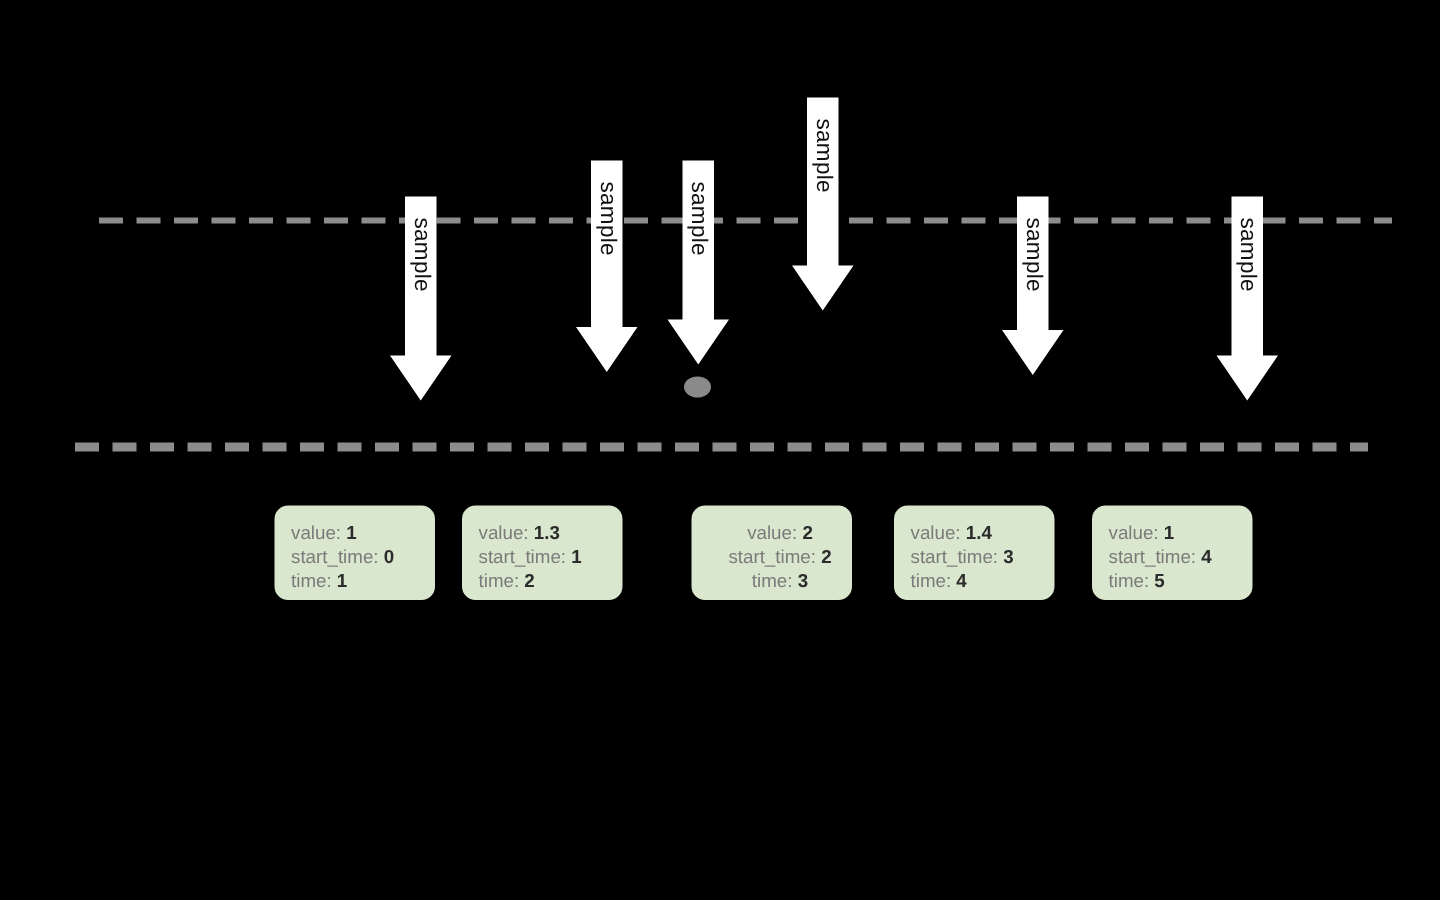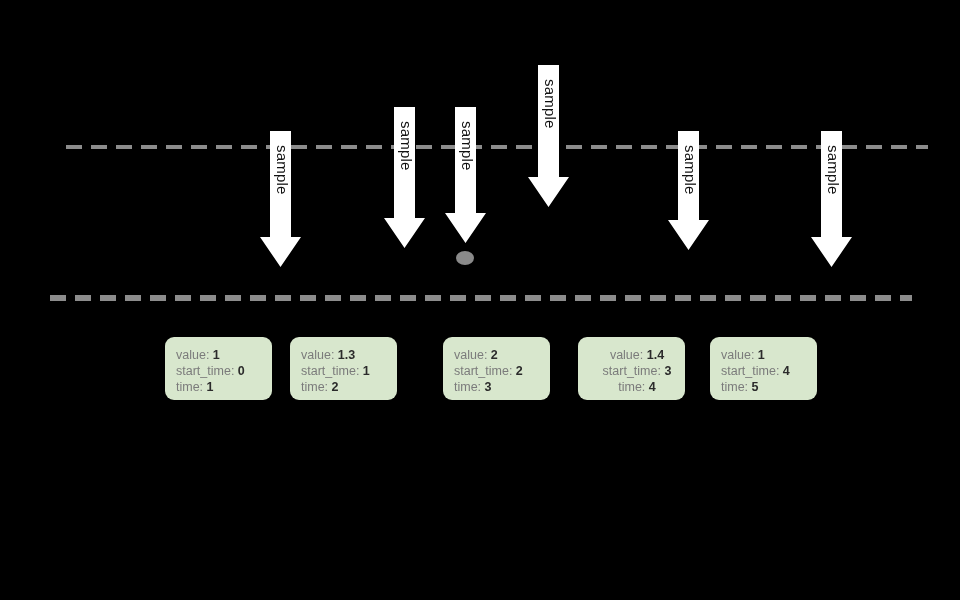--- a/index.html
+++ b/index.html
@@ -34,20 +34,21 @@
     letter-spacing: 0.2px;
   }
   .event-box {
     position: absolute;
     width: 107px;
     height: 63px;
     background: #d8e7cd;
     border-radius: 9px;
     box-sizing: border-box;
     padding: 10px 0 0 11px;
+    margin-left: 18px;
   }
   .box-line {
     font-family: "Liberation Sans", sans-serif;
     font-size: 12.5px;
     line-height: 16px;
     color: #7b7b7b;
     white-space: nowrap;
   }
   .box-line .val {
     color: #2b2b2b;
@@ -97,26 +98,26 @@
       <div class="event-box" style="left: 165px; top: 337px; width: 107px; height: 63px; background: rgb(216, 231, 205);">
         <div class="box-line"><span class="lab">value:</span> <span class="val">1</span></div>
         <div class="box-line"><span class="lab">start_time:</span> <span class="val">0</span></div>
         <div class="box-line"><span class="lab">time:</span> <span class="val">1</span></div>
       </div>
       <div class="event-box" style="left: 290px; top: 337px; width: 107px; height: 63px; background: rgb(216, 231, 205);">
         <div class="box-line"><span class="lab">value:</span> <span class="val">1.3</span></div>
         <div class="box-line"><span class="lab">start_time:</span> <span class="val">1</span></div>
         <div class="box-line"><span class="lab">time:</span> <span class="val">2</span></div>
       </div>
-      <div class="event-box" style="left: 443px; top: 337px; width: 107px; height: 63px; background: rgb(216, 231, 205);">
+      <div class="event-box" style="left: 443px; top: 337px; width: 107px; height: 63px; background: rgb(216, 231, 205); text-align: center;">
         <div class="box-line"><span class="lab">value:</span> <span class="val">2</span></div>
         <div class="box-line"><span class="lab">start_time:</span> <span class="val">2</span></div>
         <div class="box-line"><span class="lab">time:</span> <span class="val">3</span></div>
       </div>
-      <div class="event-box" style="left: 578px; top: 337px; width: 107px; height: 63px; background: rgb(216, 231, 205); text-align: center;">
+      <div class="event-box" style="left: 578px; top: 337px; width: 107px; height: 63px; background: rgb(216, 231, 205);">
         <div class="box-line"><span class="lab">value:</span> <span class="val">1.4</span></div>
         <div class="box-line"><span class="lab">start_time:</span> <span class="val">3</span></div>
         <div class="box-line"><span class="lab">time:</span> <span class="val">4</span></div>
       </div>
       <div class="event-box" style="left: 710px; top: 337px; width: 107px; height: 63px; background: rgb(216, 231, 205);">
         <div class="box-line"><span class="lab">value:</span> <span class="val">1</span></div>
         <div class="box-line"><span class="lab">start_time:</span> <span class="val">4</span></div>
         <div class="box-line"><span class="lab">time:</span> <span class="val">5</span></div>
       </div>
     </div>

